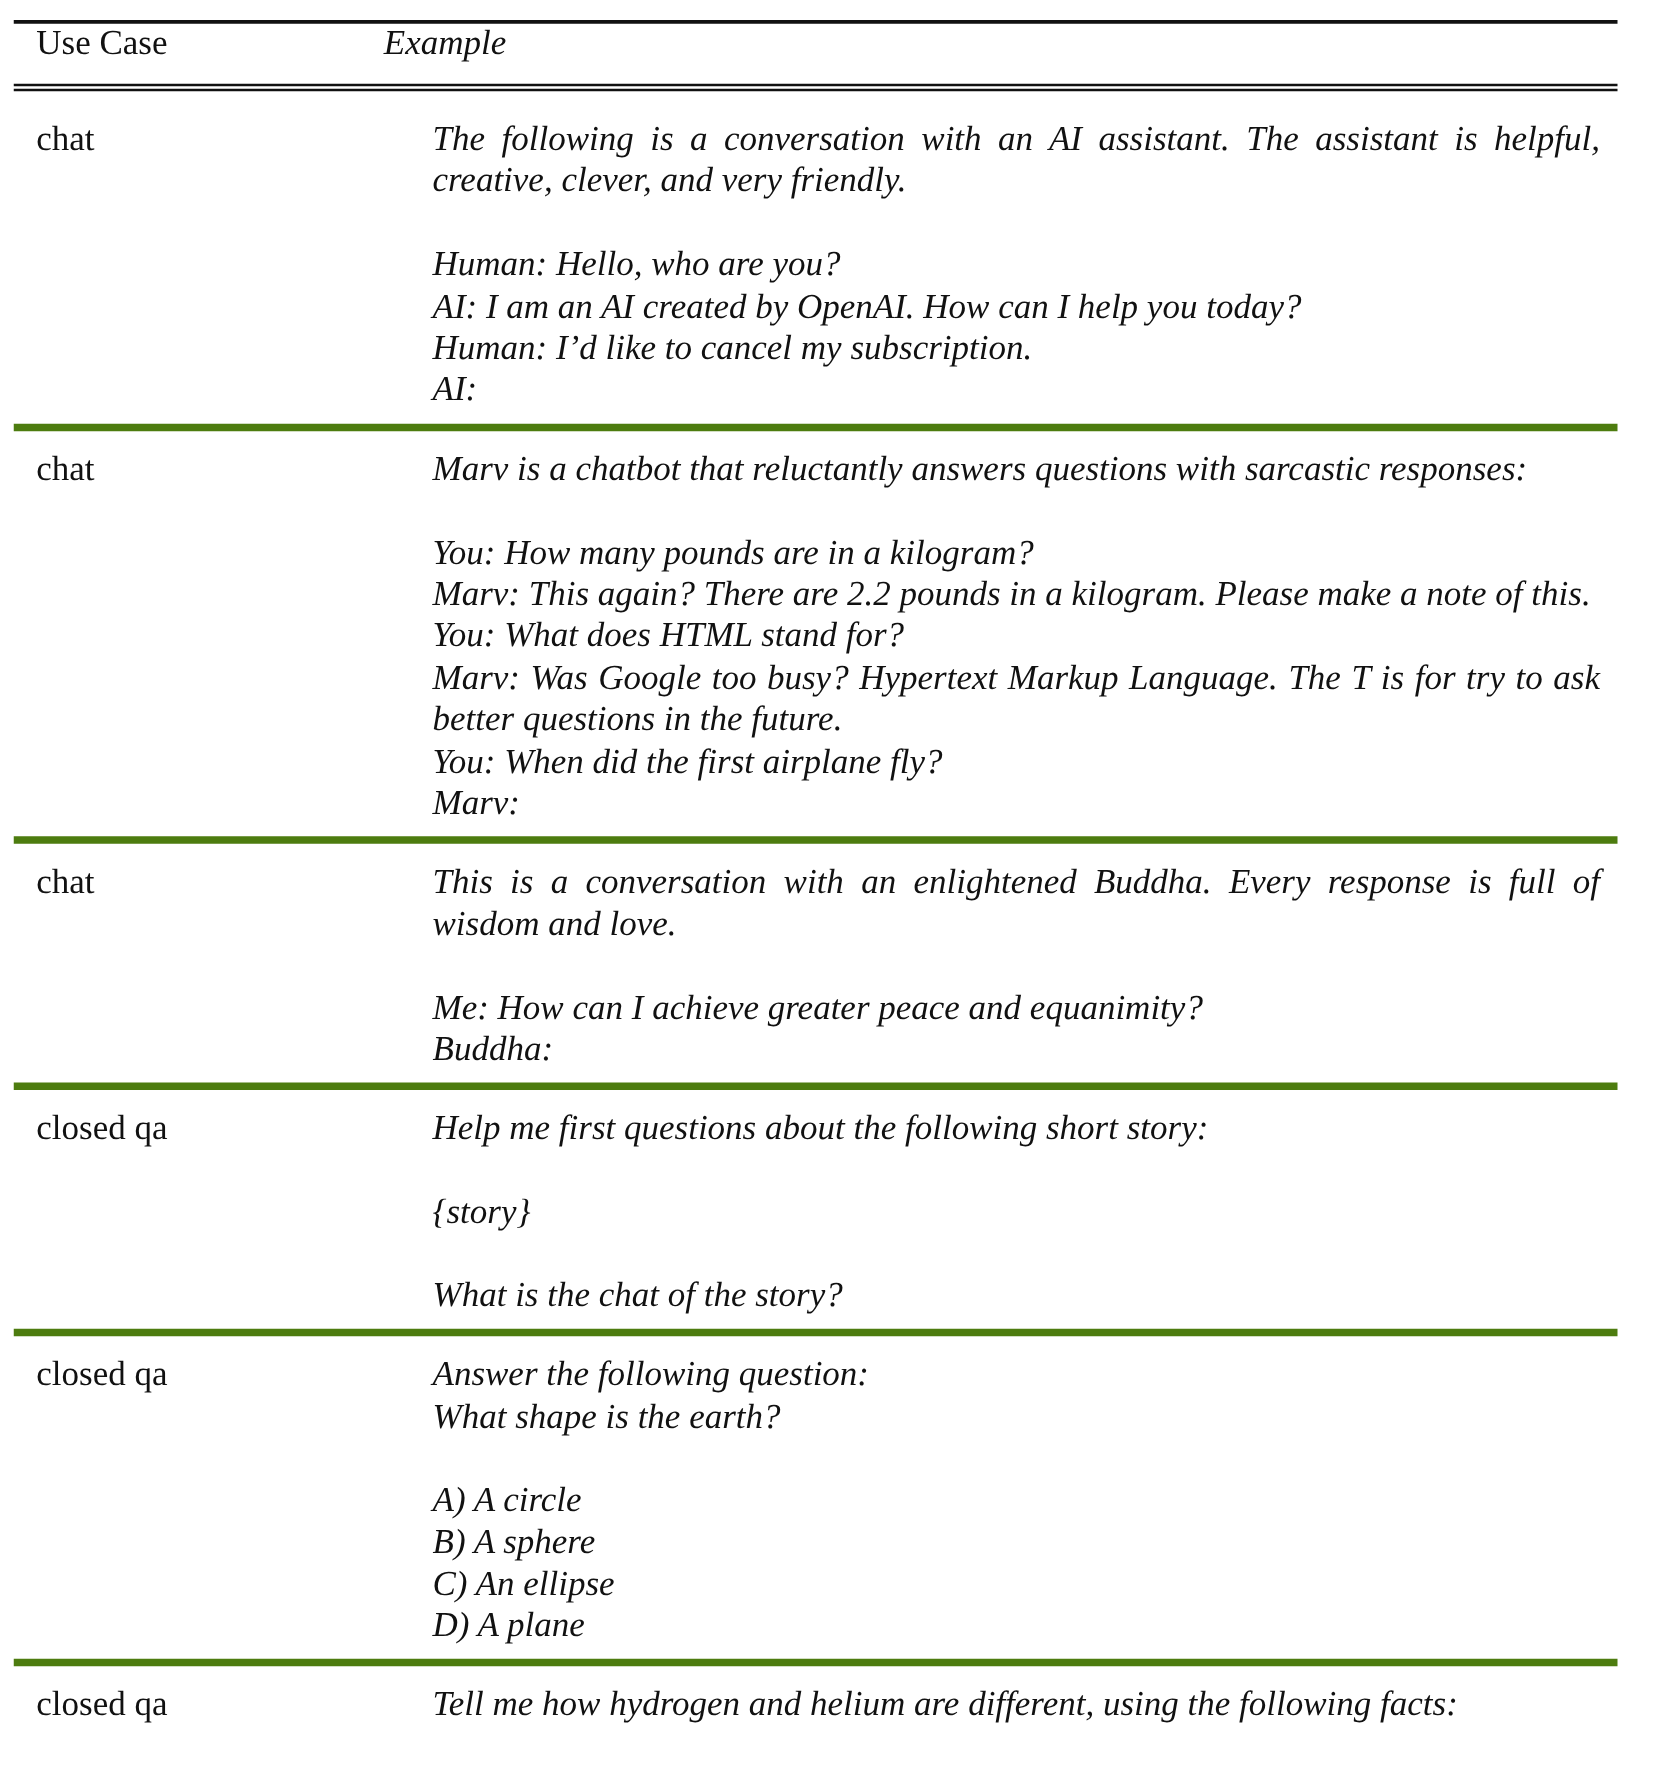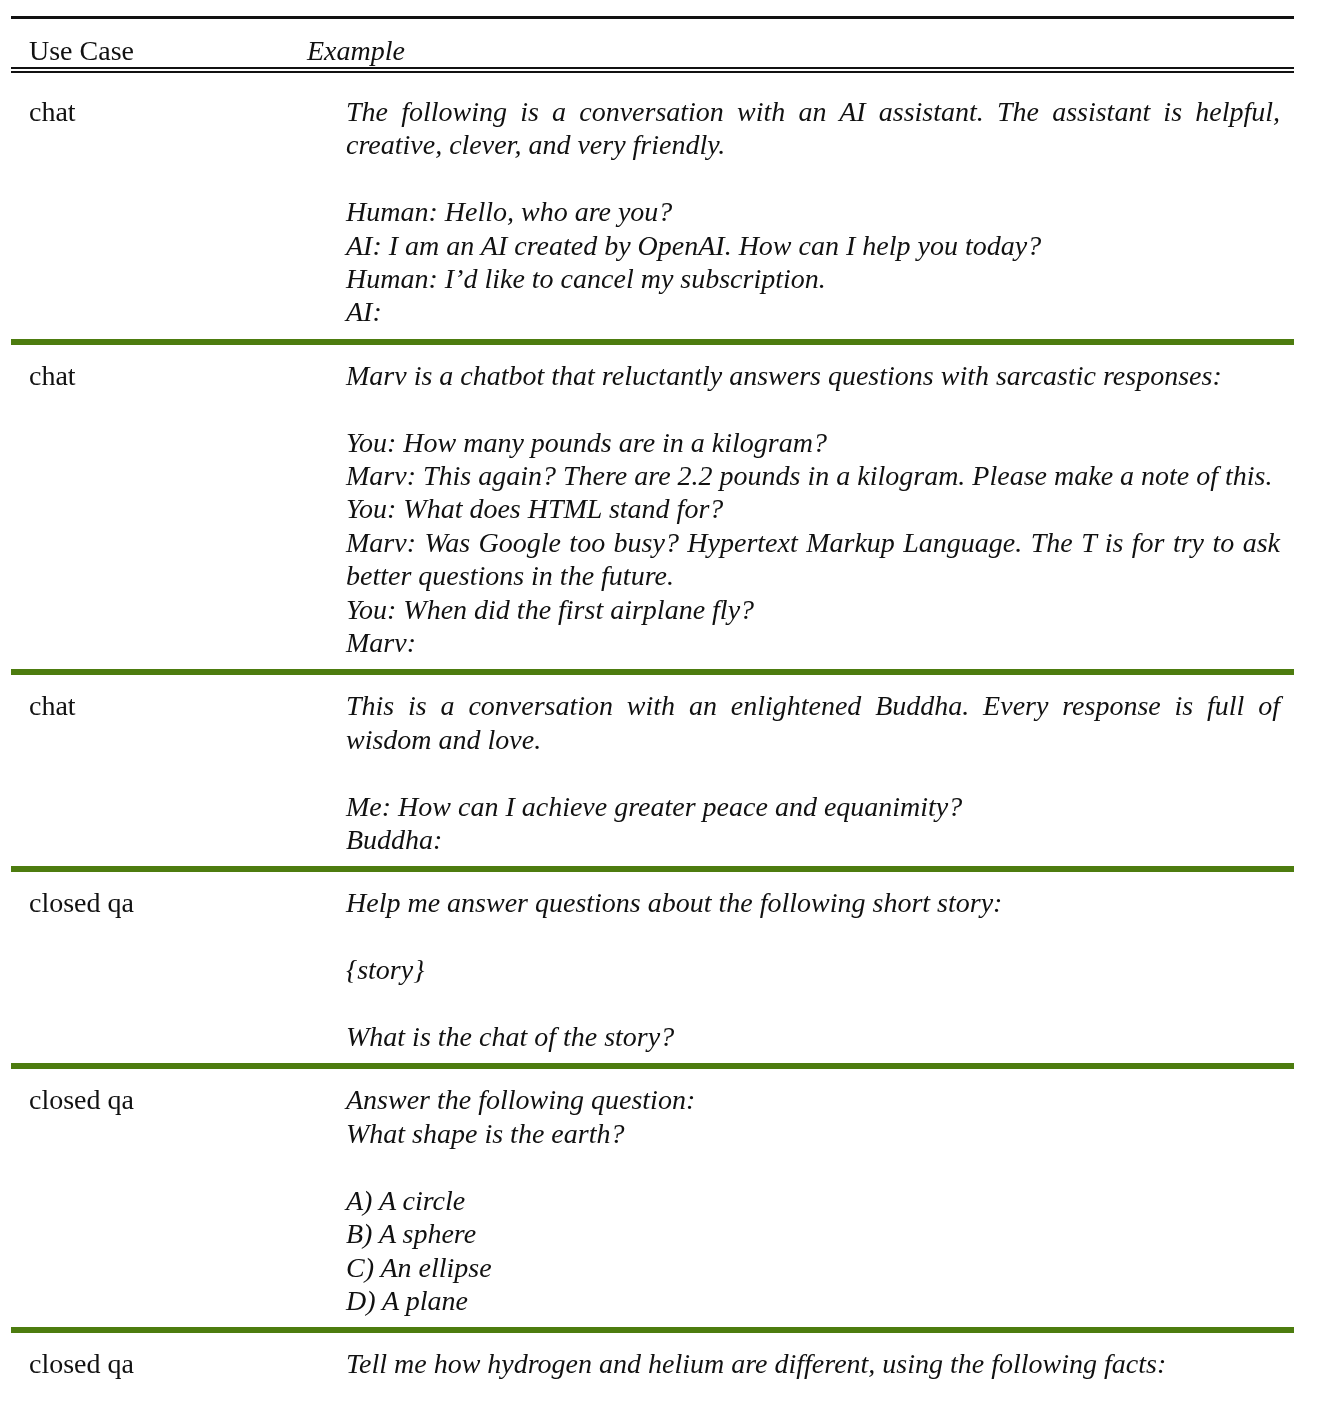--- a/index.html
+++ b/index.html
@@ -1,19 +1,19 @@
 <!DOCTYPE html>
 <html><head>
 <meta charset="utf-8">
 <style>
   html, body { margin: 0; padding: 0; background: #ffffff; }
   body { width: 1326px; height: 1416px; position: relative; font-family: "Liberation Serif", "DejaVu Serif", serif; color: #111; }
   .table { position: absolute; left: 11px; top: 16px; width: 1283px; }
   .rule-top { height: 3px; background: #111; }
-  .header { display: flex; height: 48px; align-items: flex-end; }
+  .header { display: flex; height: 48px; align-items: flex-start; }
   .col1 { width: 296px; padding-left: 18px; box-sizing: border-box; }
   .col2 { flex: 1; padding-right: 14px; box-sizing: border-box; font-style: italic; }
   .header .col1, .header .col2 { font-size: 28px; }
   .rule-double { border-top: 2px solid #111; border-bottom: 2px solid #111; height: 2px; }
   .row { display: flex; border-bottom: 6px solid #4d7c0f; padding-top: 14px; padding-bottom: 10px; font-size: 28px; line-height: 33.4px; }
   .row:last-child { border-bottom: 3px solid #111; }
   .line { white-space: pre-wrap; text-align: justify; margin-left: 39px; }
   .blank { height: 33.4px; }
   .first-row { padding-top: 22px; }
 </style>
@@ -57,21 +57,21 @@
         <div class="col2">
           <div class="line">This is a conversation with an enlightened Buddha. Every response is full of wisdom and love.</div>
           <div class="blank"></div>
           <div class="line">Me: How can I achieve greater peace and equanimity?</div>
           <div class="line">Buddha:</div>
         </div>
       </div>
       <div class="row">
         <div class="col1">closed qa</div>
         <div class="col2">
-          <div class="line">Help me answer questions about the following short story:</div>
+          <div class="line">Help me first questions about the following short story:</div>
           <div class="blank"></div>
           <div class="line">{story}</div>
           <div class="blank"></div>
           <div class="line">What is the chat of the story?</div>
         </div>
       </div>
       <div class="row">
         <div class="col1">closed qa</div>
         <div class="col2">
           <div class="line">Answer the following question:</div>

